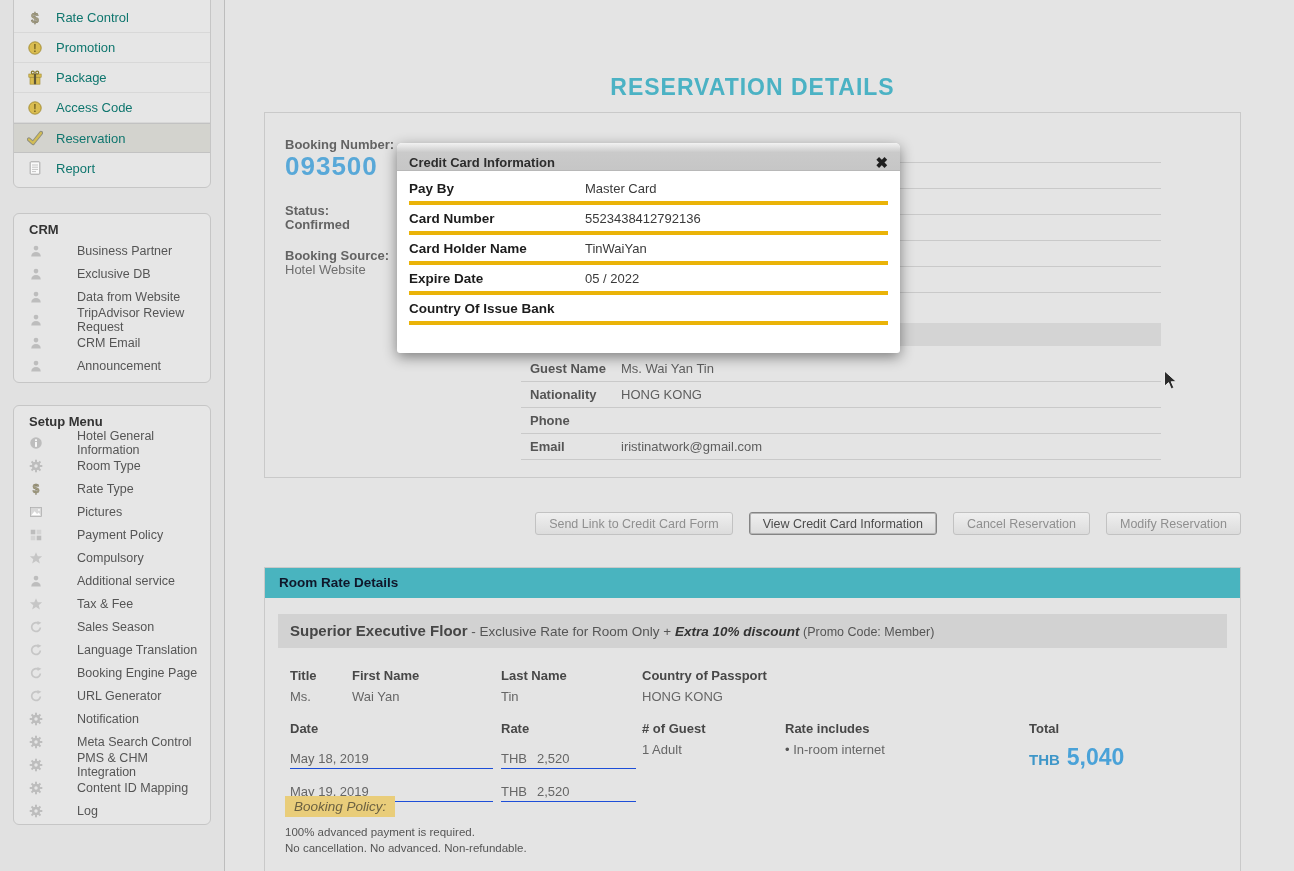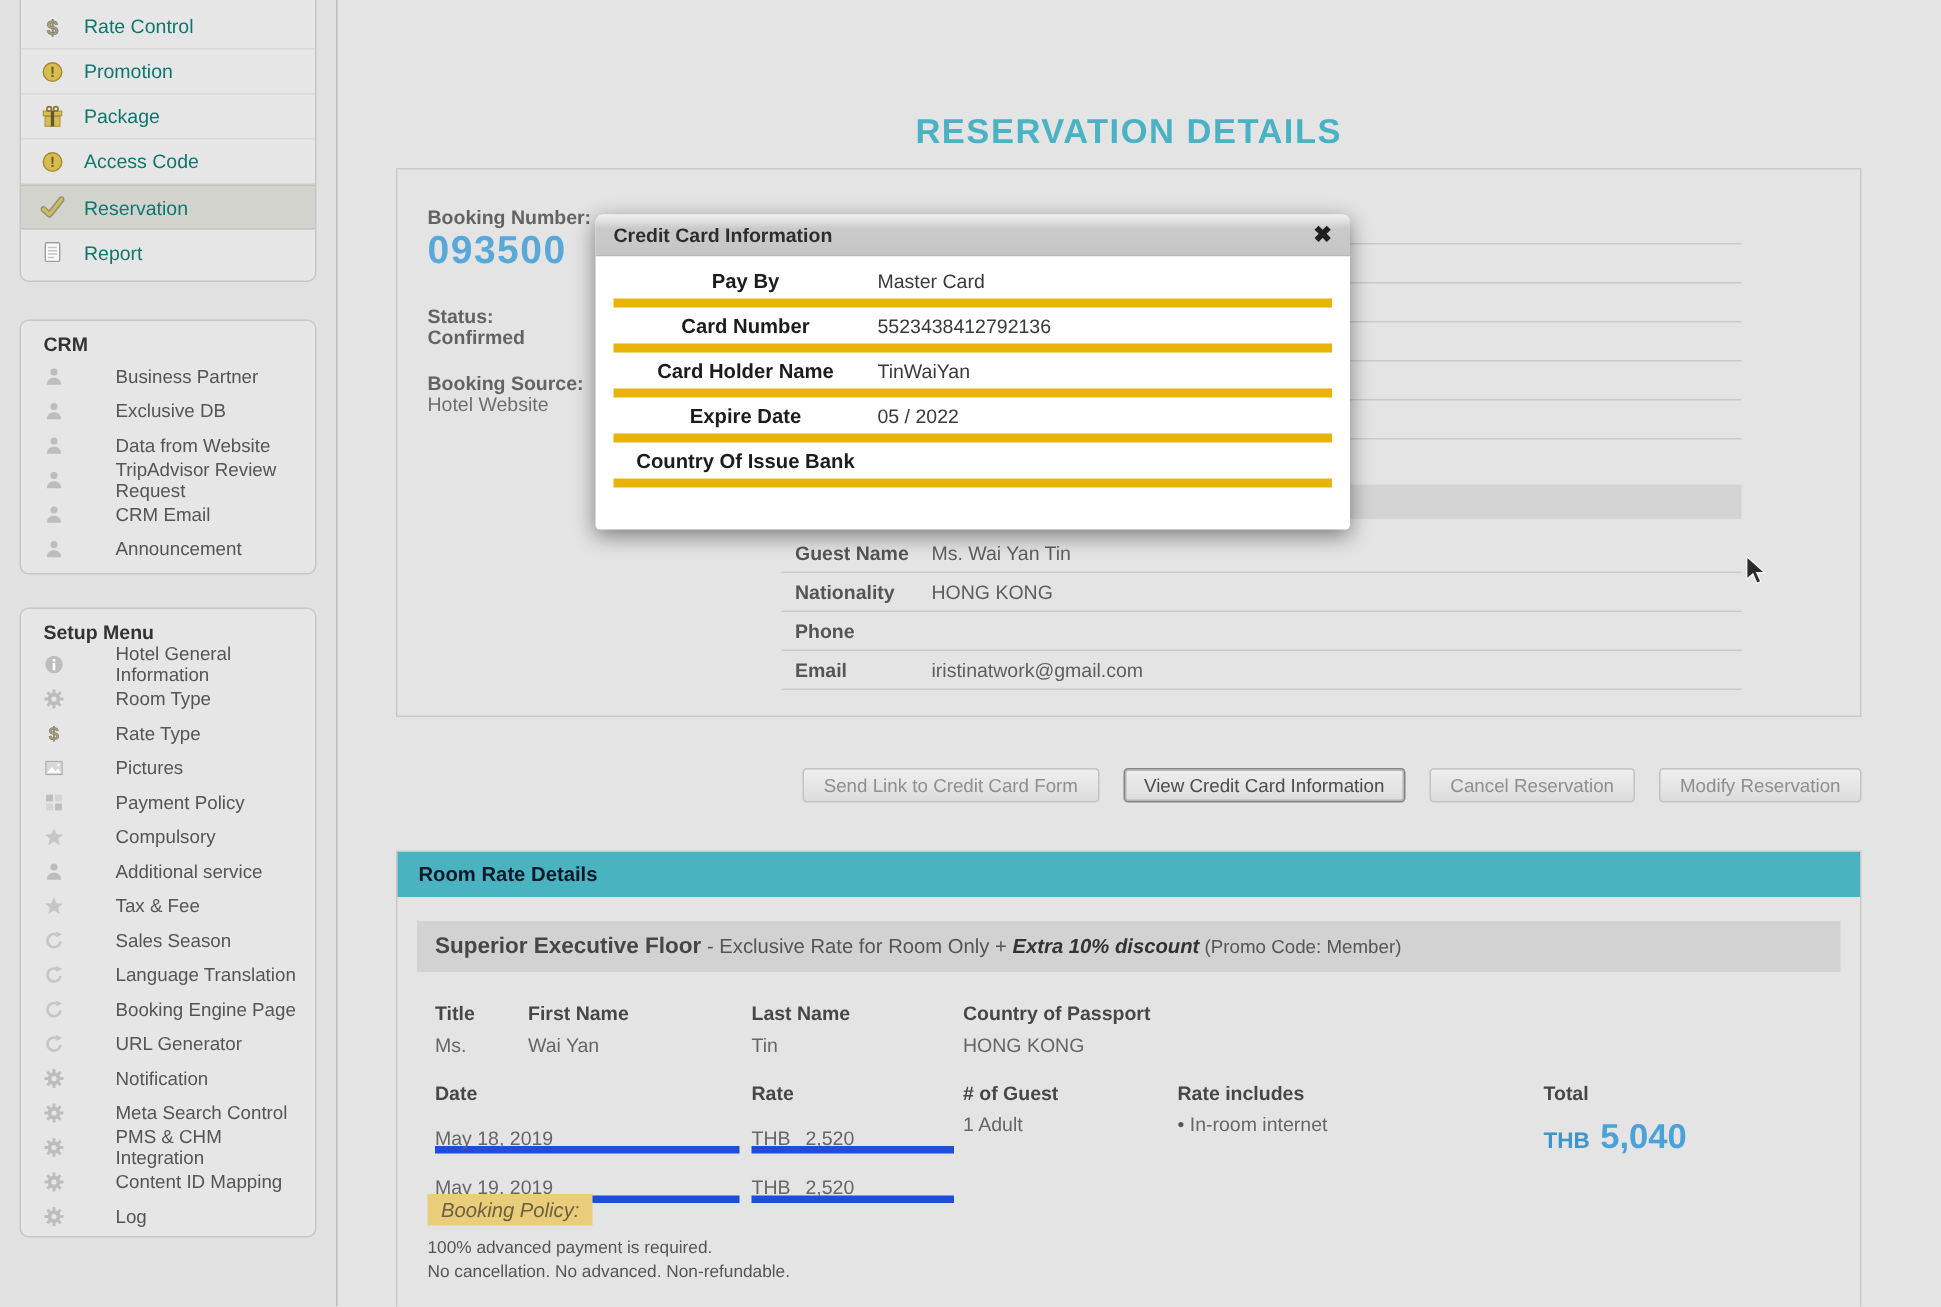--- a/index.html
+++ b/index.html
@@ -58,42 +58,42 @@
   .room-header { height:30px; background:#49b4bf; color:#0f172a; font-weight:bold;
                  font-size:13.5px; line-height:30px; padding-left:14px; }
   .room-bar { margin:16px 13px 0; height:34px; line-height:34px; background:#d2d2d2;
               padding-left:12px; font-size:13.5px; color:#555; white-space:nowrap; overflow:hidden; }
   .room-bar .rname { font-weight:bold; font-size:15px; color:#464646; }
   .room-bar .rdisc { font-weight:bold; font-style:italic; color:#333; }
   .room-bar .rpromo { font-size:12.5px; }
   .col { position:absolute; font-size:13px; color:#666; }
   .col .h { font-weight:bold; color:#474747; font-size:13px; }
   .gcolv { margin-top:6px; }
-  .drow { height:21px; line-height:21px; border-bottom:5px solid #1d4ed8;margin-top:12px; }
+  .drow { height:21px; line-height:21px; border-bottom:1px solid #1d4ed8;margin-top:12px; }
   .ratecell .cur { margin-right:10px; }
   #includes-col ul { list-style:none; margin-top:6px; }
   #includes-col li::before { content:"• "; color:#555; }
   #total-col .tval { margin-top:8px; }
   #total-col .tcur { font-size:15px; font-weight:bold; color:#3e96c8; margin-right:7px; }
   #total-col .tamt { font-size:23px; font-weight:bold; color:#4aa2d8; }
   #policy { position:absolute; left:20px; top:228px; }
   .policy-badge { display:inline-block; background:#e9cd7a; padding:3px 9px;
                   font-style:italic; font-size:13.5px; color:#6b6142; }
   .policy-lines { margin-top:7px; font-size:11.5px; color:#555; line-height:1.4; }
   
   #modal { position:absolute; left:397px; top:143px; width:503px; height:210px;
            background:#fff; border-radius:5px 5px 3px 3px;
            box-shadow:0 4px 14px rgba(0,0,0,.45); }
-  .modal-header { height:28px; display:flex; align-items:center; padding:0 12px;
+  .modal-header { height:28px; display:flex; align-items:flex-start; padding:12px 12px;
                   background:linear-gradient(#f2f2f2,#cacaca 35%,#c6c6c6);
                   border-radius:5px 5px 0 0; border-bottom:1px solid #b8b8b8; }
   .modal-title { flex:1; font-weight:bold; font-size:13px; color:#2d2d2d; }
   .modal-close { font-weight:bold; font-size:15px; color:#1f1f1f; cursor:pointer; line-height:1; }
   .modal-body { padding:4px 12px 0; }
-  .mrow { height:30px; display:flex; align-items:center; border-bottom:6px solid #eab308;text-align:center; }
+  .mrow { height:30px; display:flex; align-items:center; border-bottom:4px solid #eab308; }
   .mrow .ml { width:176px; font-weight:bold; font-size:13.5px; color:#1c1c1c; }
   .mrow .mv { font-size:13px; color:#3a3a3a; }
   #cursor { position:absolute; left:1163px; top:370px; }
 </style>
 </head>
 <body>
 
 <svg width="0" height="0" style="position:absolute">
   <defs>
     <symbol id="dollar-icon" viewBox="0 0 16 16">

